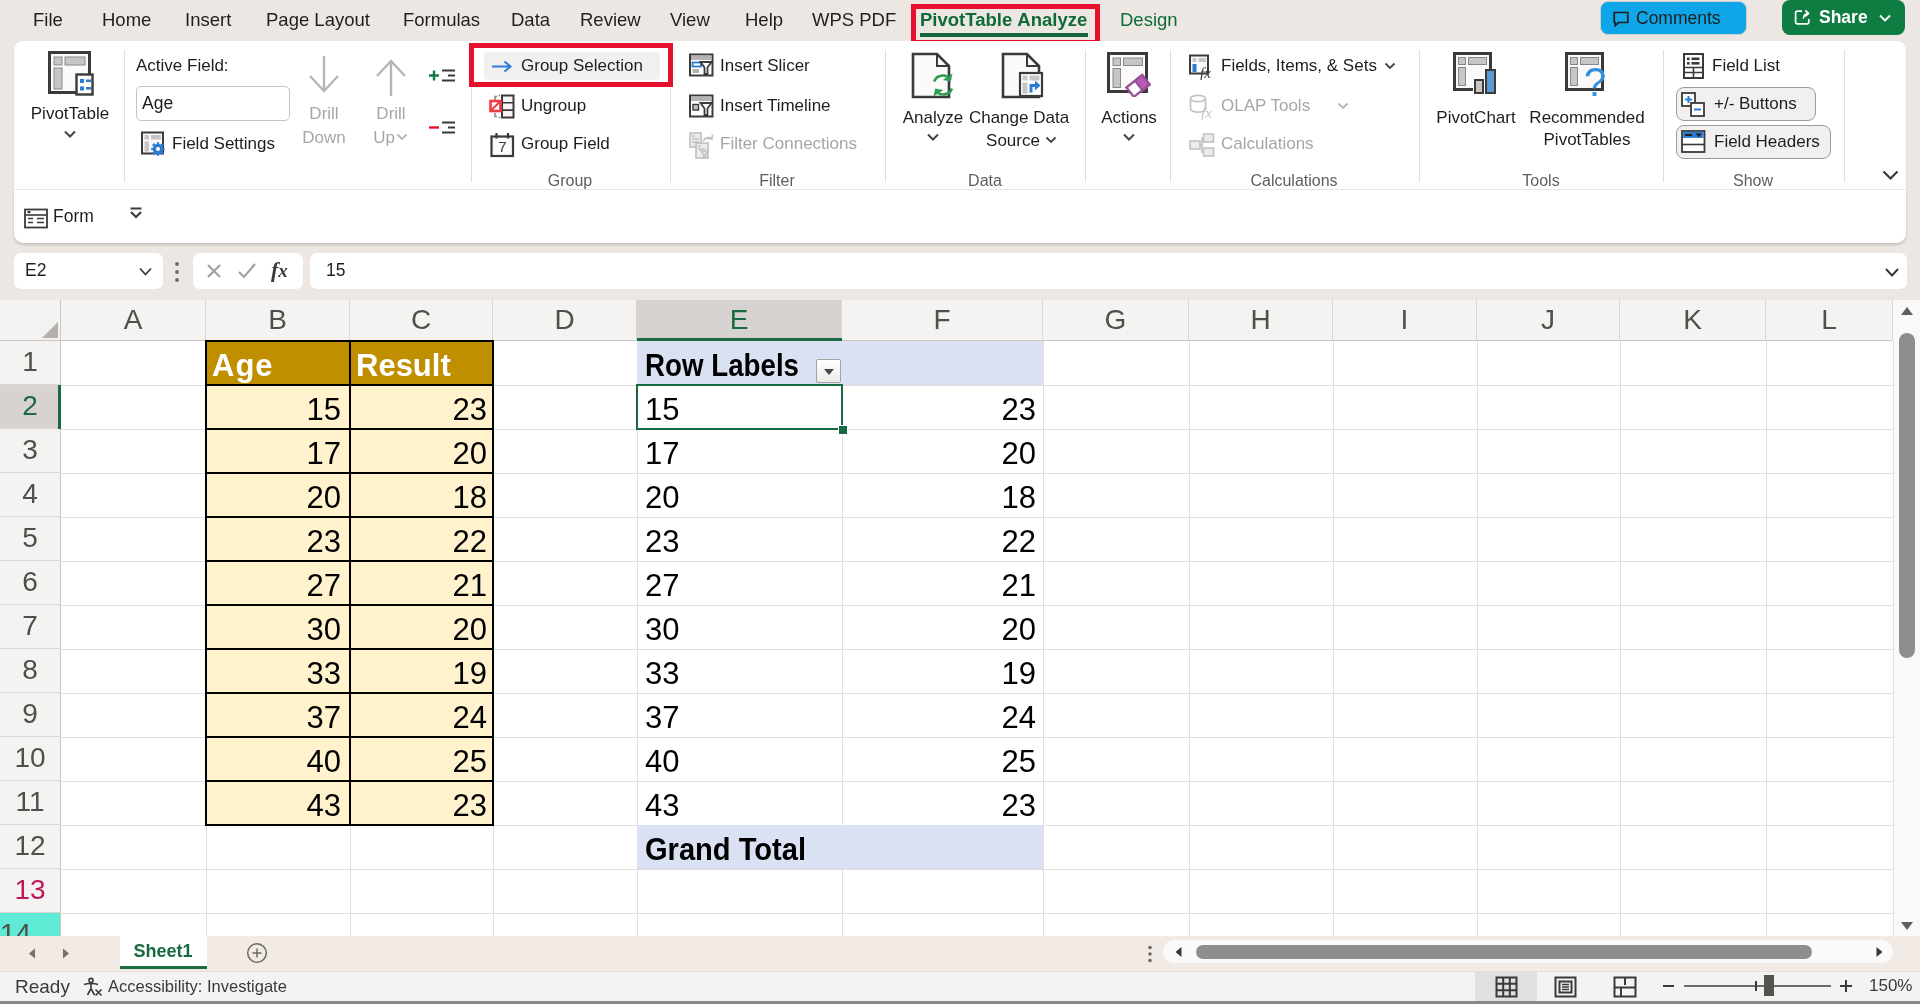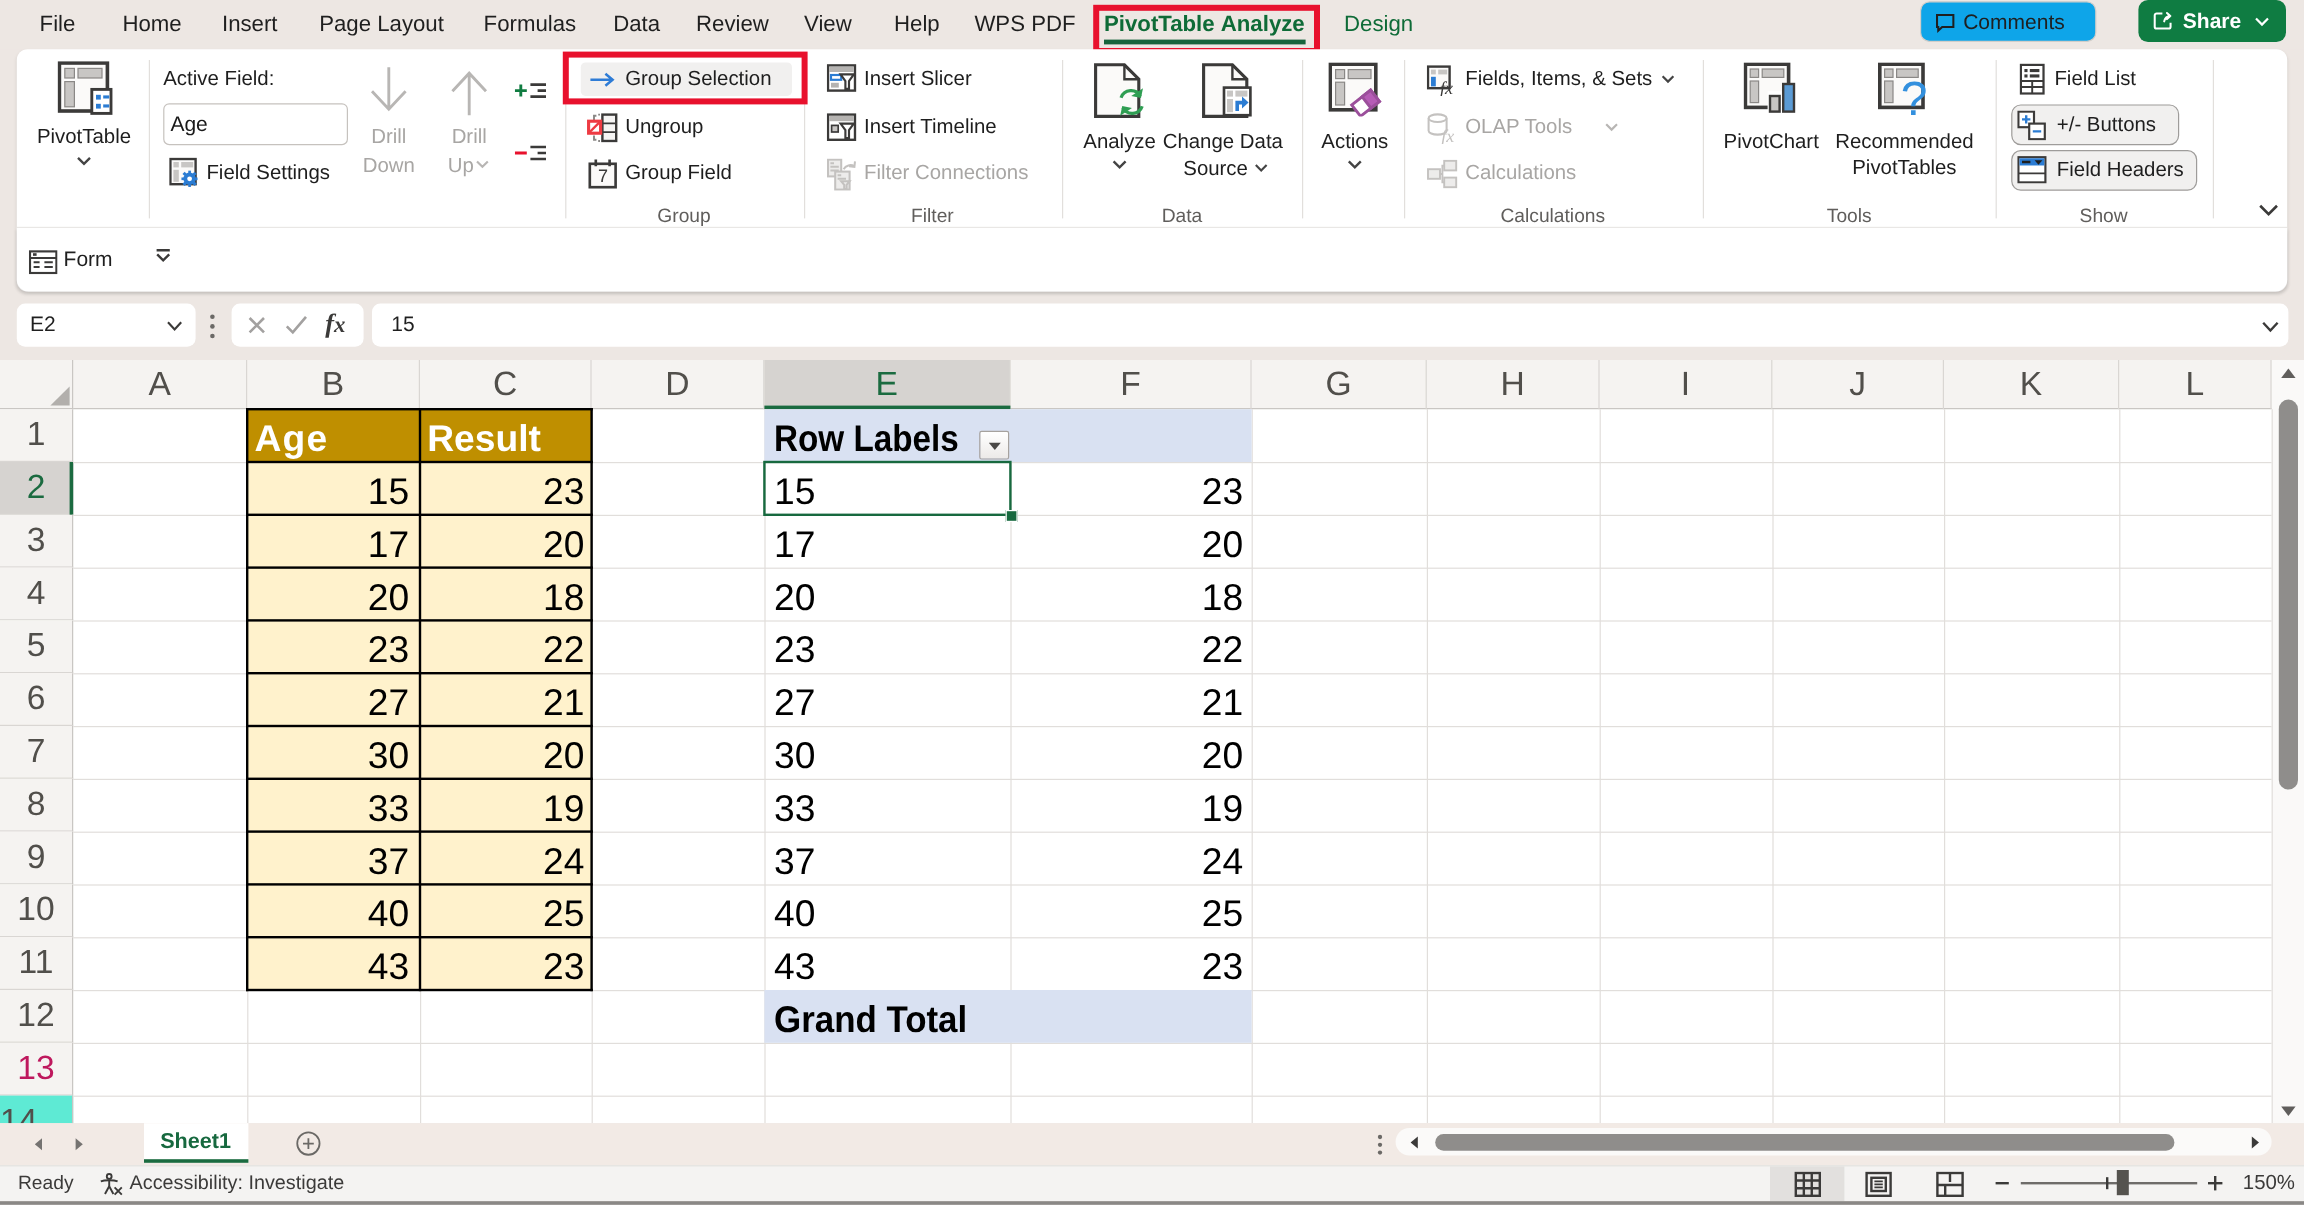--- a/index.html
+++ b/index.html
@@ -516,21 +516,21 @@
   <svg class="abs" style="left:1174px;top:10px" width="9" height="12" viewBox="0 0 9 12">
       <path d="M7.5 1 L1.5 6 L7.5 11 Z" fill="#3B3A39"></path>
     </svg>
   <div class="abs" style="left:1196px;top:9px;width:616px;height:14px;background:#8F8D8B;border-radius:7px"></div>
   <svg class="abs" style="left:1875px;top:10px" width="9" height="12" viewBox="0 0 9 12">
       <path d="M1.5 1 L7.5 6 L1.5 11 Z" fill="#3B3A39"></path>
     </svg>
 </div>
 
 <div id="statusbar" class="abs" style="left:0;top:971px;width:1920px;height:30px;background:#F4F3F2;border-top:1px solid #E3E1DF;box-sizing:border-box">
-  <span class="t" style="left:15px;top:0;font-size:16px;line-height:29px;color:#3B3A39">Ready</span>
+  <span class="t" style="left:15px;top:0;font-size:19px;line-height:29px;color:#3B3A39">Ready</span>
   <svg class="abs" style="left:82px;top:5px" width="22" height="21" viewBox="0 0 22 21">
     <g fill="none" stroke="#3B3A39" stroke-width="1.6">
       <circle cx="9" cy="3.4" r="2"></circle>
       <path d="M2 7.5 C5 6.2 13 6.2 16 7.5"></path>
       <path d="M9 6.5 V11.5"></path>
       <path d="M9 11.5 L5.5 18"></path>
         <path d="M9 11.5 L12.5 18"></path>
       <path d="M13.5 12.5 L19.5 18.5 M19.5 12.5 L13.5 18.5"></path>
     </g>
   </svg>

